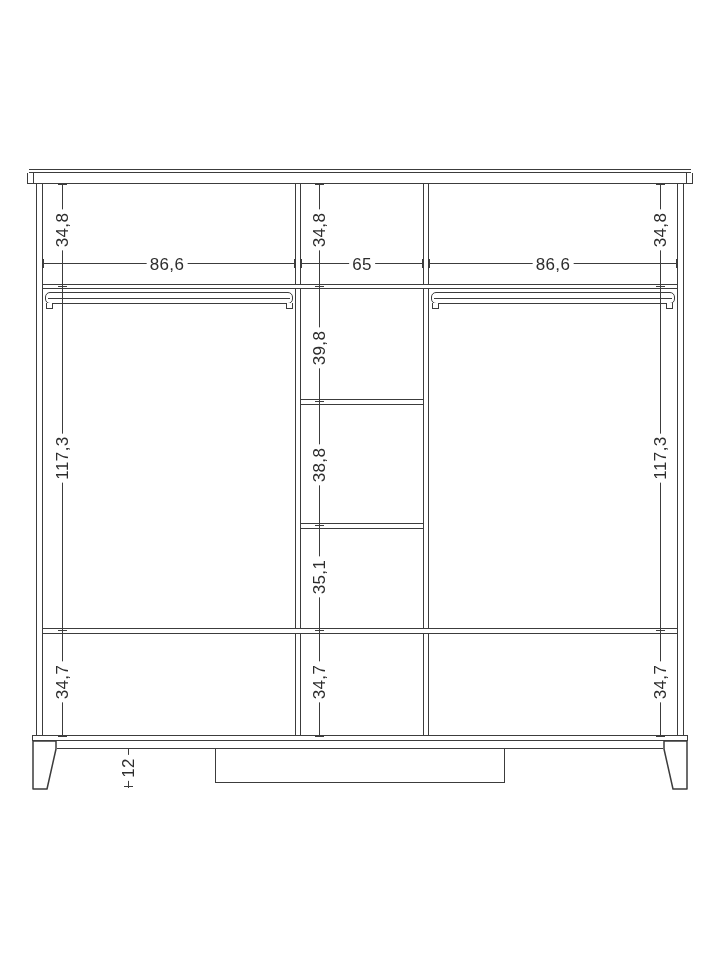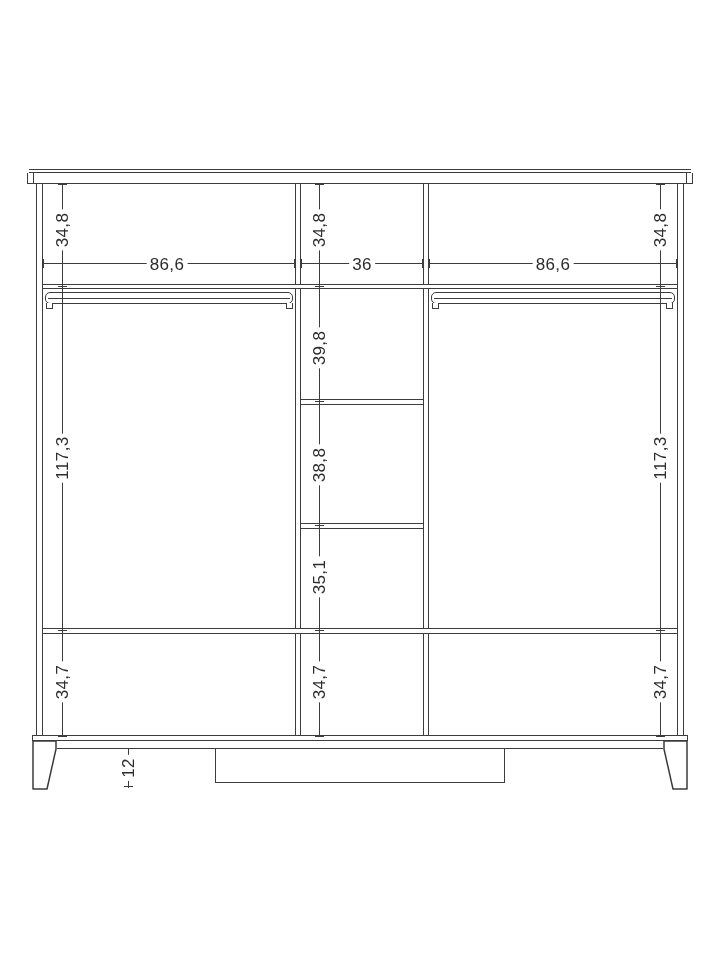--- a/index.html
+++ b/index.html
@@ -121,21 +121,21 @@
   <div class="tick-v" style="left:301px;top:259px;"></div>
   <div class="tick-v" style="left:421.8px;top:259px;"></div>
   <div class="tick-v" style="left:429px;top:259px;"></div>
   <div class="tick-v" style="left:675.8px;top:259px;"></div>
 
   <div class="lbl rot" style="left:62px;top:230px;">34,8</div>
   <div class="lbl rot" style="left:319px;top:230px;">34,8</div>
   <div class="lbl rot" style="left:660px;top:230px;">34,8</div>
 
   <div class="lbl" style="left:167px;top:264px;">86,6</div>
-  <div class="lbl" style="left:362px;top:264px;">36</div>
+  <div class="lbl" style="left:362px;top:264px;">65</div>
   <div class="lbl" style="left:553px;top:264px;">86,6</div>
 
   <div class="lbl rot" style="left:319px;top:348px;">39,8</div>
   <div class="lbl rot" style="left:62px;top:458px;">117,3</div>
   <div class="lbl rot" style="left:660px;top:458px;">117,3</div>
   <div class="lbl rot" style="left:319px;top:465px;">38,8</div>
   <div class="lbl rot" style="left:319px;top:577px;">35,1</div>
 
   <div class="lbl rot" style="left:62px;top:682px;">34,7</div>
   <div class="lbl rot" style="left:319px;top:682px;">34,7</div>

